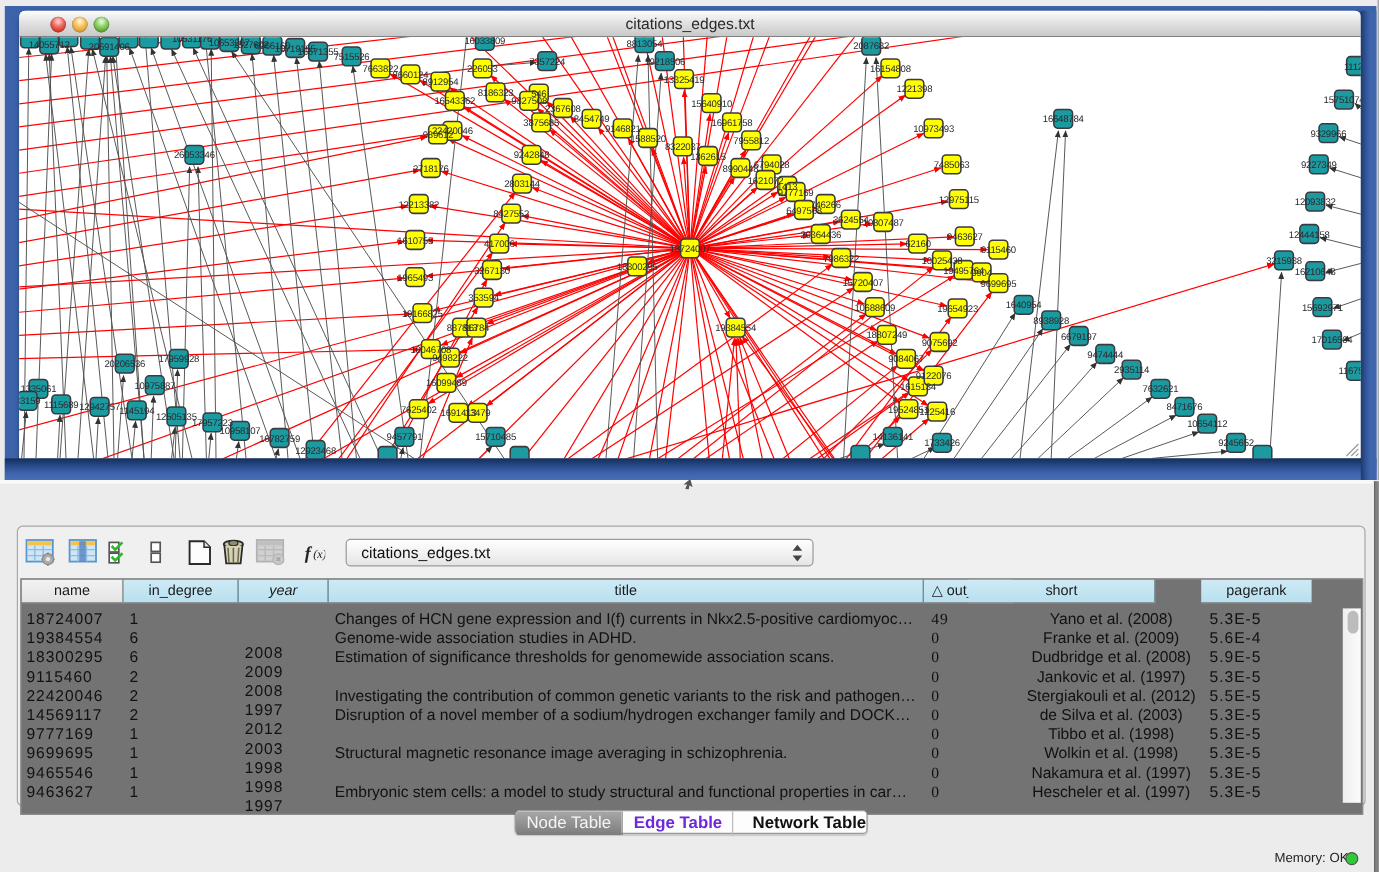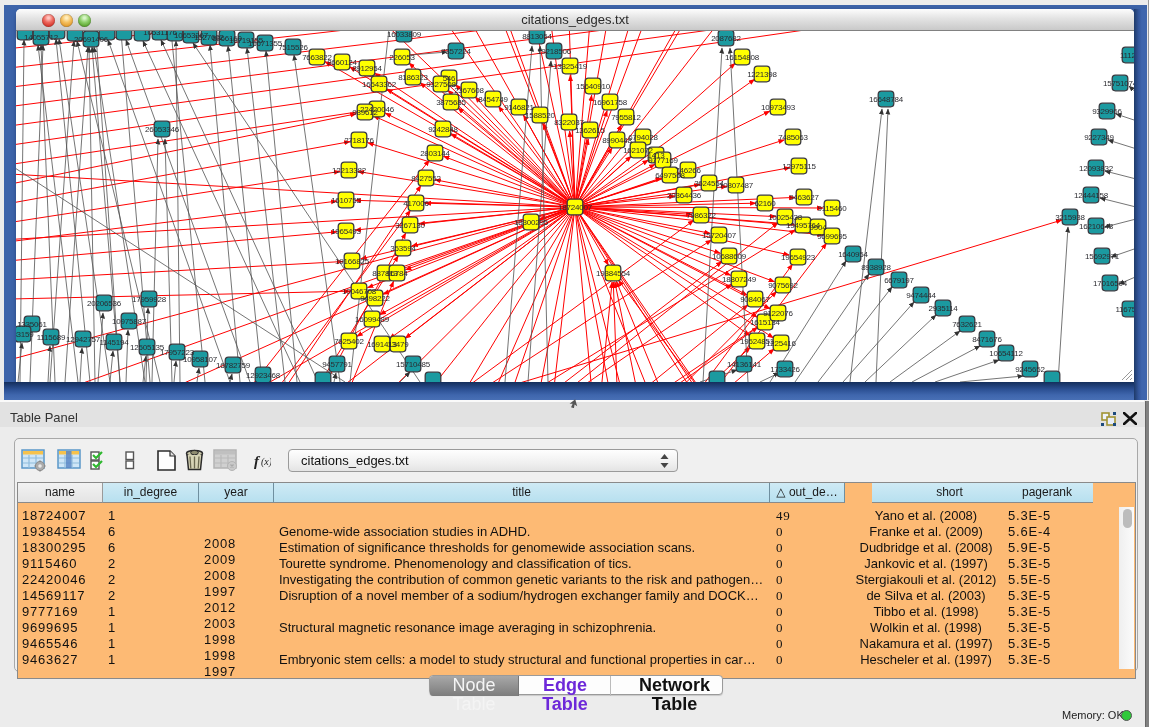--- a/index.html
+++ b/index.html
@@ -12,30 +12,30 @@
 #titlebar .t { position:absolute; left:0; right:0; top:3px; text-align:center; font-size:13px; color:#2a2a2a; }
 #tpanel { position:absolute; left:0; top:400px; width:1145px; height:327px; background:#ececec; }
 #bandb { position:absolute; left:0; top:377px; width:1143px; height:18px; z-index:5; background:linear-gradient(#142e5c, #2b4f92 40%, #3f66ad 72%, #486fb5); }
 #bandr { position:absolute; left:1130px; top:4px; width:13px; height:391px; z-index:5; background:linear-gradient(90deg, #1e3a69, #33569b 35%, #3f66ad 60%, #3f66ad); }
 #tpstrip { position:absolute; left:0; top:0; width:1144px; height:3px; background:#fafafa; }
 #tphead { position:absolute; left:0; top:2px; width:1145px; height:25px; background:#e2e2e2; }
 #tphead .t { position:absolute; left:10px; top:8px; font-size:13px; color:#333; }
 #container { position:absolute; left:14px; top:38px; width:1124px; height:234px; border:1px solid #a8a8a8; border-radius:5px; background:#f0f0f0; }
 #dropdown { position:absolute; left:273px; top:10px; width:390px; height:23px; border:1px solid #9a9a9a; border-radius:4px;
   background:linear-gradient(#fefefe,#f0f0f0 60%,#e4e4e4); font-size:13px; color:#111; line-height:21px; padding-left:12px; }
-#table { position:absolute; left:2px; top:43px; width:1119px; height:197px; border:1px solid #8a8a8a; background:#fdba74; overflow:hidden; }
+#table { position:absolute; left:2px; top:43px; width:1119px; height:197px; border:1px solid #8a8a8a; background:#737373; overflow:hidden; }
 .hcell { position:absolute; top:0; height:20px; background:linear-gradient(#cfeaf5,#b7e0ef); border-right:1px solid #6f8f9f; border-bottom:1px solid #8a8a8a;
   font-size:12px; color:#1a1a1a; text-align:center; line-height:19px; }
 .trow { position:absolute; left:0; width:1119px; height:16px; font-size:13px; color:#111; }
 .trow .c1, .trow .c2, .trow .c3, .trow .c5, .trow .c7 { letter-spacing:0.8px; }
 .trow span { position:absolute; top:1px; white-space:nowrap; overflow:hidden; }
 .c1 { left:4px; width:80px; } .c2 { left:90px; width:90px; } .c3 { left:186px; width:70px;margin-top:28px; }
 .c4 { left:261px; width:492px; } .c5 { left:758px; width:70px;font-family:Liberation Serif, serif; } .c6 { left:833px; width:150px; text-align:center; }
 .c7 { left:990px; width:90px; }
-.tab { position:absolute; top:0; height:20px; font-size:18px; text-align:center; line-height:19px; }
+.tab { position:absolute; top:0; height:20px; font-size:14px; text-align:center; line-height:19px; }
 </style></head>
 <body>
 <div id="frame">
  <div id="bandb"></div>
  <div id="bandr"></div>
  <div id="win">
   <div id="titlebar">
     <div class="light" style="left:25.5px; background:radial-gradient(circle at 50% 30%, #ffc5c0 8%, #ee6a60 40%, #d3352b 75%, #8e1d14); box-shadow:inset 0 0 1px rgba(0,0,0,.6);"></div>
     <div class="light" style="left:43.5px; background:radial-gradient(circle at 50% 30%, #ffeebf 8%, #f5c263 40%, #e39b2d 75%, #9a6511); box-shadow:inset 0 0 1px rgba(0,0,0,.6);"></div>
     <div class="light" style="left:61.5px; background:radial-gradient(circle at 50% 30%, #d8f5c8 8%, #8ed06a 40%, #5ba32e 75%, #2f6b10); box-shadow:inset 0 0 1px rgba(0,0,0,.6);"></div>
@@ -548,33 +548,20 @@
           <line x1="1130" y1="380" x2="1132" y2="378"></line>
         </g>
 </svg>
  </div>
 </div>
 <div id="tpanel">
   <div id="tpstrip"></div>
   <svg style="position:absolute;left:567px;top:-1px;z-index:6" width="14" height="9" viewBox="0 0 14 9">
       <path d="M7,0 L11,6 L8,5.2 L8.5,9 L5.5,9 L6,5.2 L3,6 z" fill="#555" transform="rotate(18 7 4)"></path>
     </svg>
-  <div id="tphead">
-      <div class="t">Table Panel</div>
-    <svg style="position:absolute;left:1101px;top:10px" width="15" height="14" viewBox="0 0 15 14">
-      <rect x="1" y="1" width="7" height="7" fill="#eef3fb" stroke="#a09335" stroke-width="1.6"></rect>
-      <rect x="6" y="5" width="8" height="8" fill="#e8eefa" stroke="#a09335" stroke-width="1.6"></rect>
-      <rect x="12" y="0" width="3" height="3" fill="#1c4a7c"></rect>
-        <rect x="0" y="11" width="3" height="3" fill="#1c4a7c"></rect>
-        <rect x="12" y="11" width="3" height="3" fill="#1c4a7c"></rect>
-    </svg>
-    <svg style="position:absolute;left:1123px;top:10px" width="14" height="13" viewBox="0 0 14 13">
-      <path d="M1,1 L13,12 M13,1 L1,12" stroke="#111" stroke-width="2.6" stroke-linecap="round"></path>
-    </svg>
-  </div>
   <div id="container">
 
     <svg style="position:absolute;left:6px;top:10px" width="250" height="25" viewBox="0 0 250 25">
 
       <g>
         <rect x="1" y="1" width="22" height="18" fill="#cfe6f7" stroke="#5a96c8" stroke-width="1.5"></rect>
         <rect x="2" y="2" width="20" height="3.5" fill="#f6c24c"></rect>
         <path d="M2,9 h20 M2,14 h20 M8,6 v13 M15,6 v13" stroke="#8fbcdc" stroke-width="1.2" fill="none"></path>
         <circle cx="19" cy="17" r="4.6" fill="#ababab" stroke="#8a8a8a"></circle>
         <circle cx="19" cy="17" r="1.8" fill="#e8e8e8"></circle>
@@ -630,29 +617,30 @@
     </svg>
     <div id="dropdown">citations_edges.txt
       <svg style="position:absolute;right:8px;top:4px" width="9" height="14" viewBox="0 0 9 14">
         <path d="M4.5,0 L8.5,5 L0.5,5 z" fill="#444"></path>
           <path d="M4.5,14 L8.5,9 L0.5,9 z" fill="#444"></path>
       </svg>
     </div>
     <div id="table">
       <div class="hcell" style="left:0; width:85px; background:linear-gradient(#f2f2f2,#e4e4e4); border-right:1px solid #9a9a9a;">name</div>
       <div class="hcell" style="left:85px; width:96px;">in_degree</div>
-      <div class="hcell" style="left:181px; width:75px;">year</div>
+      <div class="hcell" style="left:181px; width:75px;font-style:italic;">year</div>
       <div class="hcell" style="left:256px; width:496px;">title</div>
       <div class="hcell" style="left:752px; width:75px;">△ out_de…</div>
-      <div class="hcell" style="left:854px; width:156px;">short</div>
+      <div class="hcell" style="left:789px; width:156px;">short</div>
       <div class="hcell" style="left:983px; width:92px; border-right:none;">pagerank</div>
       <div class="trow" style="top:24px">
 <span class="c1">18724007</span>
           <span class="c2">1</span>
           <span class="c3">2008</span>
+<span class="c4">Changes of HCN gene expression and I(f) currents in Nkx2.5-positive cardiomyoc…</span>
           <span class="c5">49</span>
           <span class="c6">Yano et al. (2008)</span>
           <span class="c7">5.3E-5</span>
         </div>
 <div class="trow" style="top:40px">
 <span class="c1">19384554</span>
           <span class="c2">6</span>
           <span class="c3">2009</span>
 <span class="c4">Genome-wide association studies in ADHD.</span>
           <span class="c5">0</span>
@@ -665,21 +653,20 @@
           <span class="c3">2008</span>
 <span class="c4">Estimation of significance thresholds for genomewide association scans.</span>
           <span class="c5">0</span>
           <span class="c6">Dudbridge et al. (2008)</span>
           <span class="c7">5.9E-5</span>
         </div>
 <div class="trow" style="top:72px">
 <span class="c1">9115460</span>
           <span class="c2">2</span>
           <span class="c3">1997</span>
-<span class="c4">Tourette syndrome. Phenomenology and classification of tics.</span>
           <span class="c5">0</span>
           <span class="c6">Jankovic et al. (1997)</span>
           <span class="c7">5.3E-5</span>
         </div>
 <div class="trow" style="top:88px">
 <span class="c1">22420046</span>
           <span class="c2">2</span>
           <span class="c3">2012</span>
 <span class="c4">Investigating the contribution of common genetic variants to the risk and pathogen…</span>
           <span class="c5">0</span>

